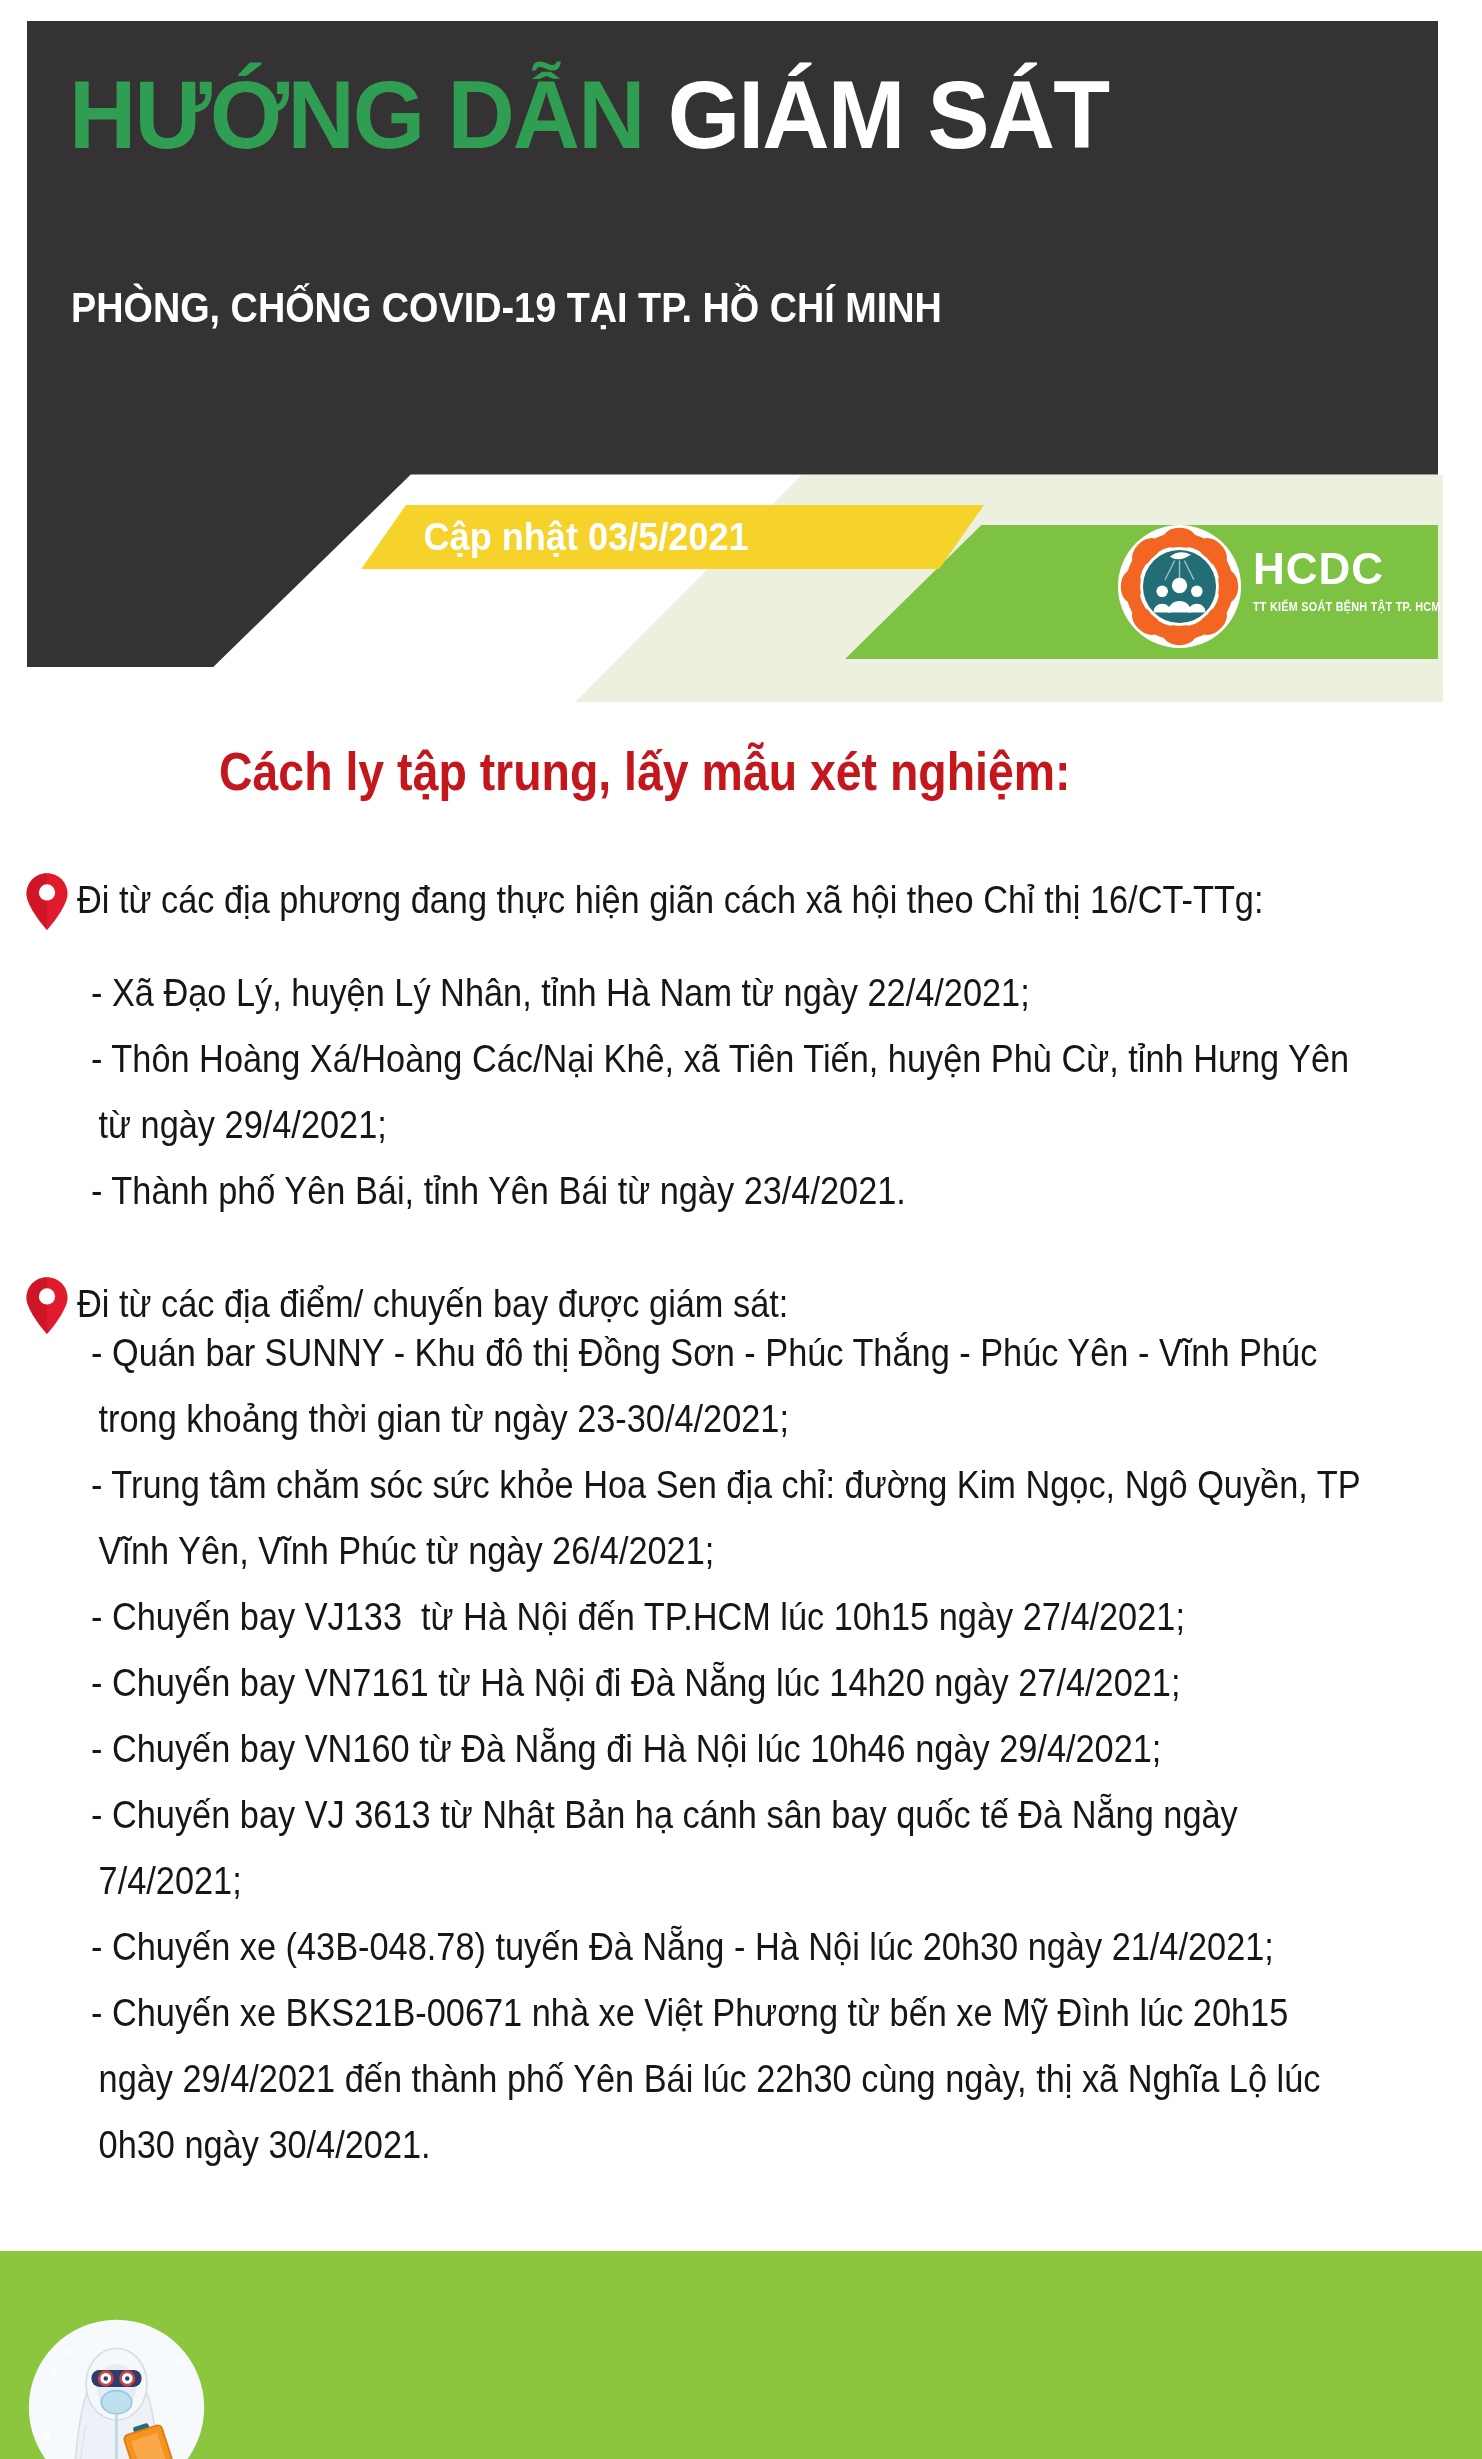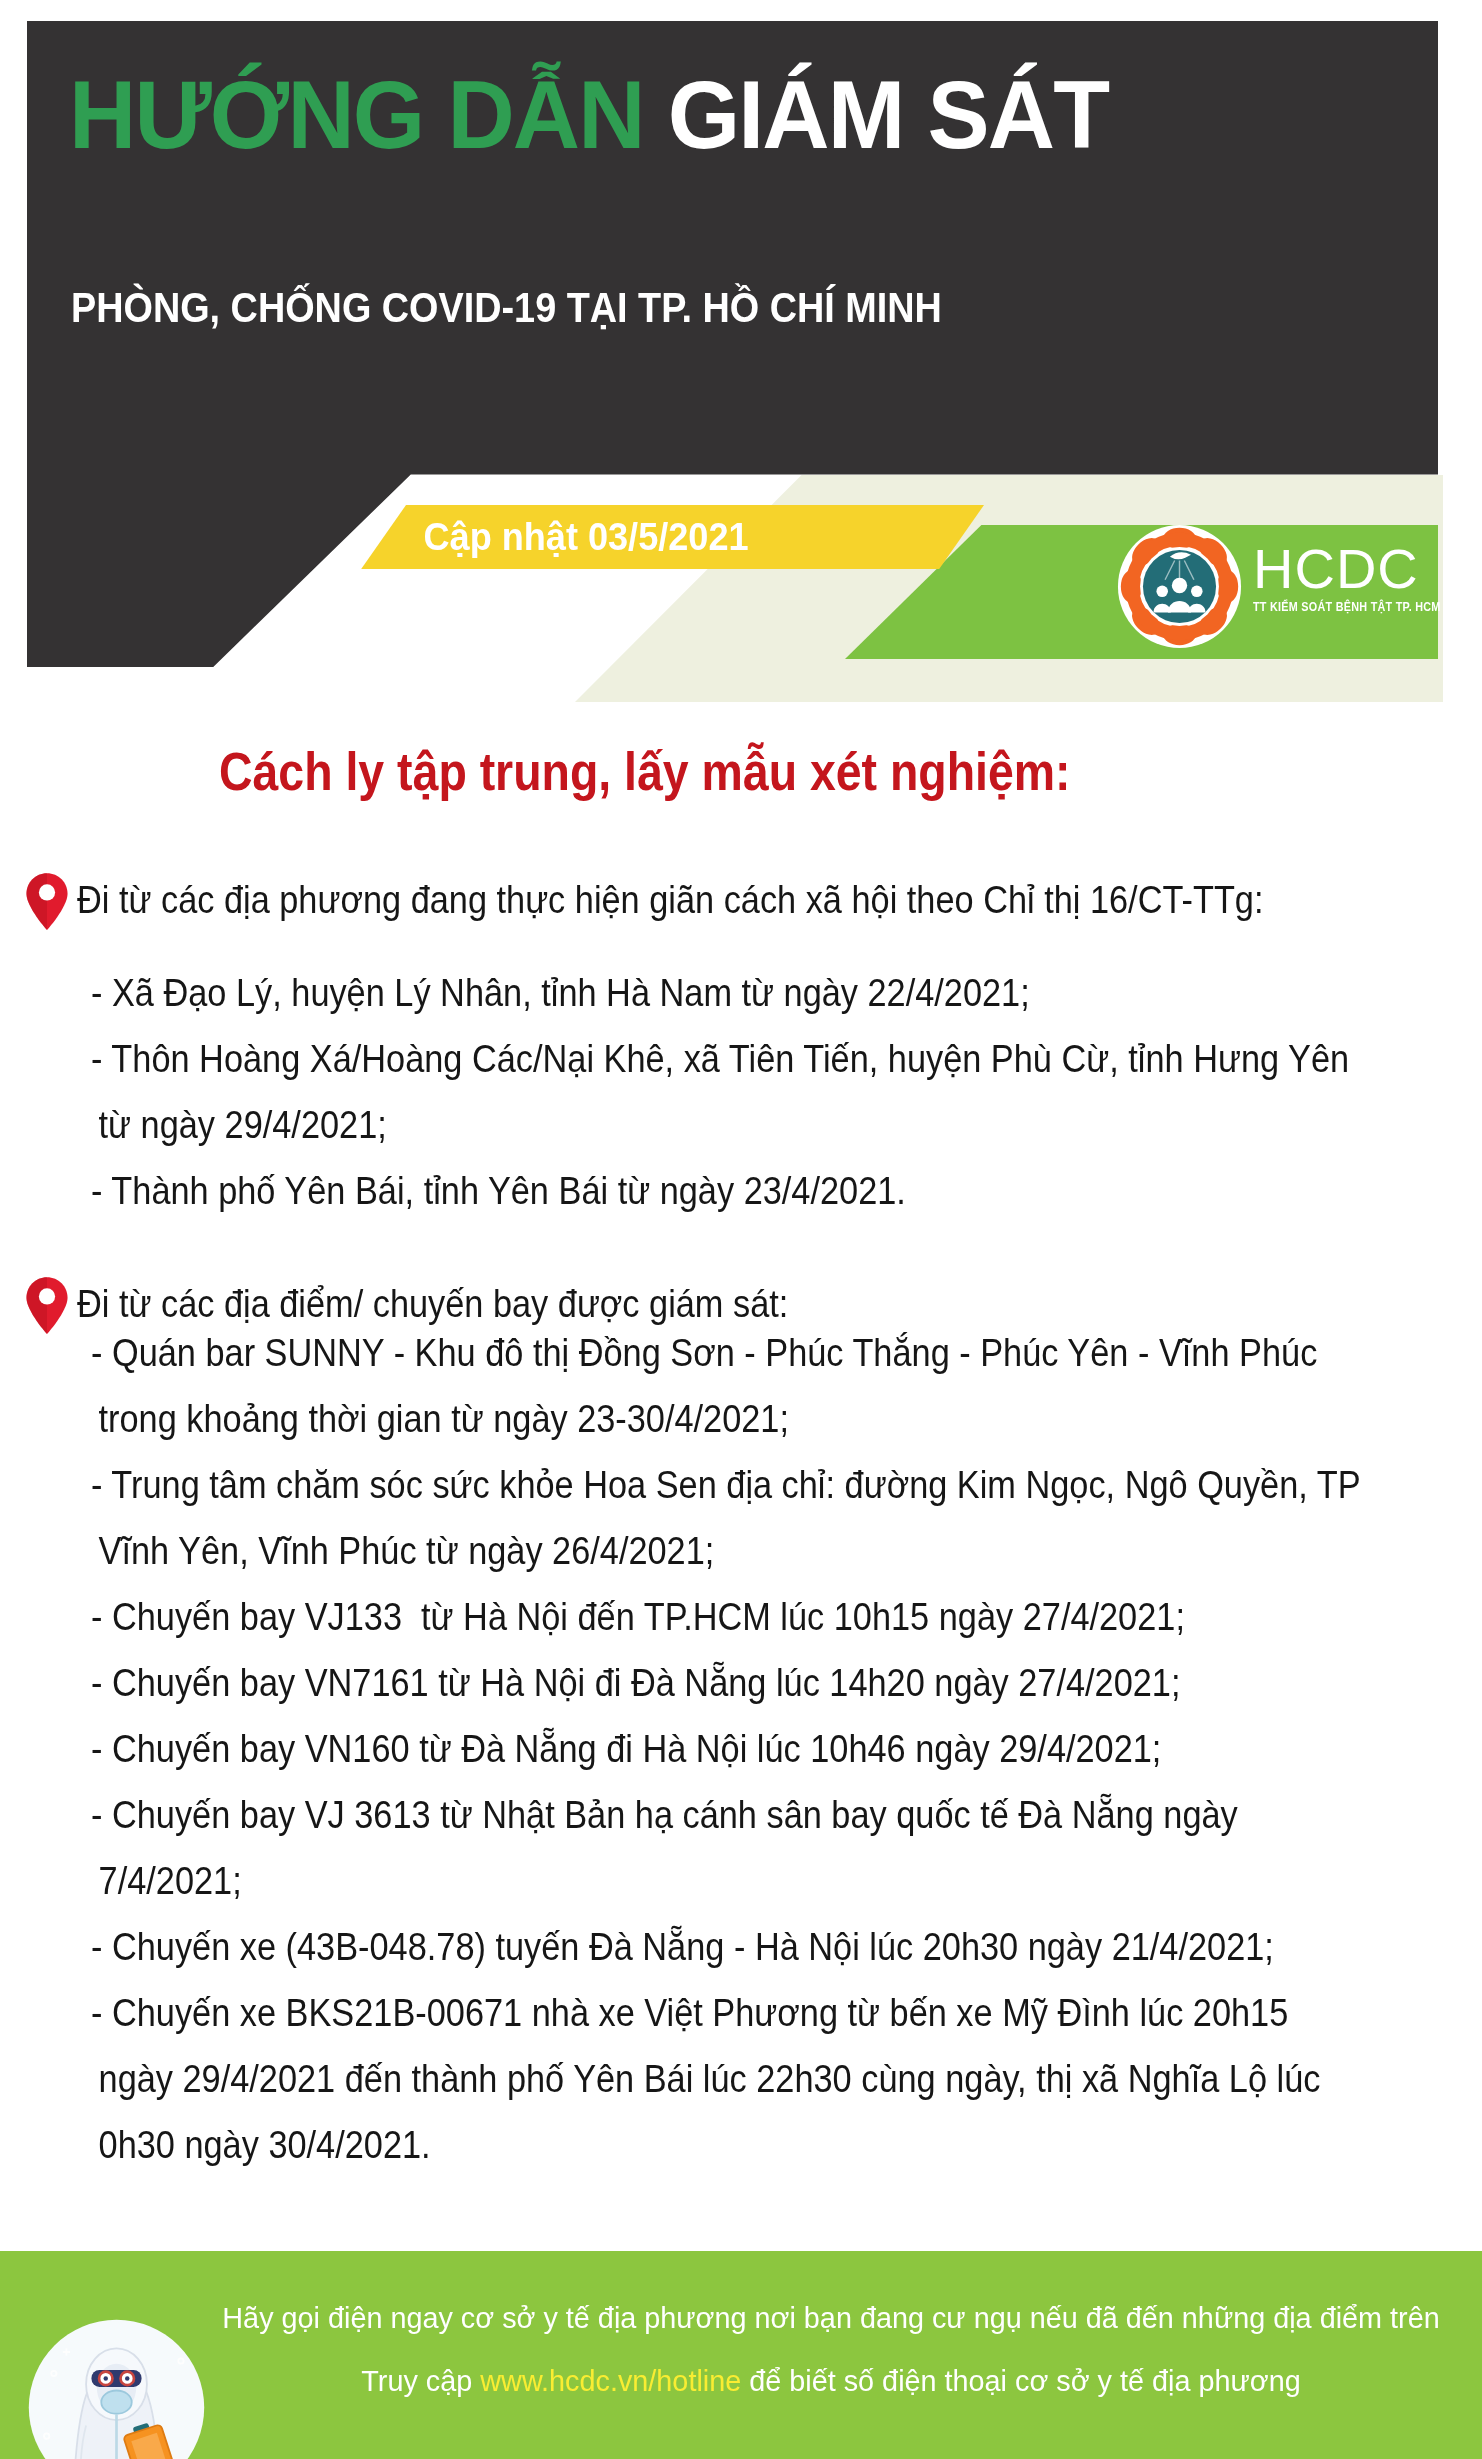--- a/index.html
+++ b/index.html
@@ -22,21 +22,21 @@
          clip-path:polygon(23% 0,100% 0,100% 100%,0 100%);}
 
   .update{position:absolute;left:406px;top:505px;width:578px;height:64px;background:#f6d32b;
           transform:skewX(-35deg);transform-origin:0 0;}
   .update-txt{display:inline-block;transform:skewX(35deg) scaleX(.95);transform-origin:0 50%;
           color:#ffffff;font-weight:700;font-size:38px;line-height:64px;padding-left:42px;white-space:pre;}
 
   .logo{position:absolute;left:1117px;top:524px;}
   .logo-icon{position:absolute;left:0;top:0;}
   .logo-text{position:absolute;left:136px;top:17.3px;color:#ffffff;}
-  .logo-name{font-weight:400;font-size:56px;line-height:56px;letter-spacing:1px;}
+  .logo-name{font-weight:700;font-size:44px;line-height:56px;letter-spacing:1px;}
   .logo-tag{font-weight:700;font-size:12px;letter-spacing:0.3px;margin-top:2.9px;white-space:pre;
             transform:scaleX(.9);transform-origin:0 50%;}
 
   
   .badge{position:absolute;left:29px;top:706px;width:156px;height:156px;border-radius:50%;
          background:radial-gradient(circle at 38% 30%,#d7ec9c 0%,#b3dc67 40%,#8cc63f 74%,#79b42f 100%);
          box-shadow:inset -3.8px -7.7px 13.4px rgba(60,120,20,.35);}
   .badge-ring{position:absolute;inset:14.4px;border-radius:50%;border:5.8px solid rgba(66,146,38,.75);}
   .badge-num{position:absolute;inset:0;display:flex;align-items:center;justify-content:center;
          font-size:83px;font-weight:700;color:#8a9186;letter-spacing:-2.9px;transform:scaleX(.9);
@@ -176,20 +176,16 @@
         </g>
         <g fill="none" stroke="#ffffff" stroke-width="2" opacity=".9">
           <circle cx="30" cy="62" r="3"></circle>
           <circle cx="22" cy="132" r="3"></circle>
           <circle cx="172" cy="48" r="3"></circle>
           <path d="M44 34 v8 M40 38 h8"></path>
           <path d="M160 160 v8 M156 164 h8"></path>
         </g>
       </svg>
     </div>
-    <div class="f-text">
-      <div class="f-line1">Hãy gọi điện ngay cơ sở y tế địa phương nơi bạn đang cư ngụ nếu đã đến những địa điểm trên</div>
-      <div class="f-line2"><span>Truy cập </span><span class="f-link">www.hcdc.vn/hotline</span><span> để biết số điện thoại cơ sở y tế địa phương</span></div>
-    </div>
   </div>
 
 </div>
 
 
 </body></html>

